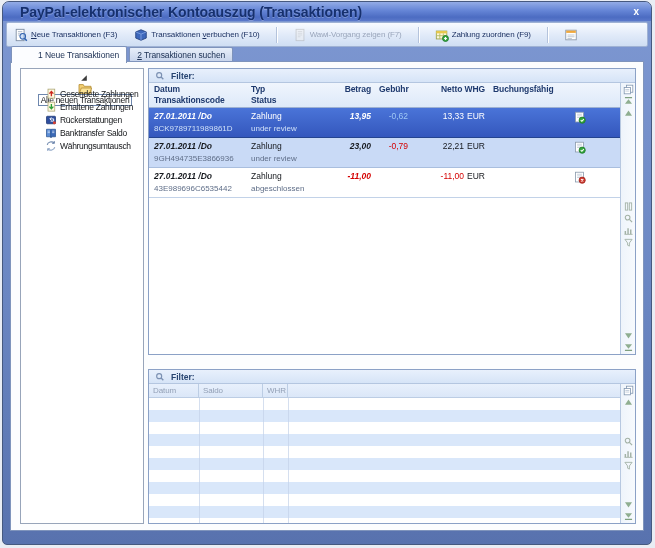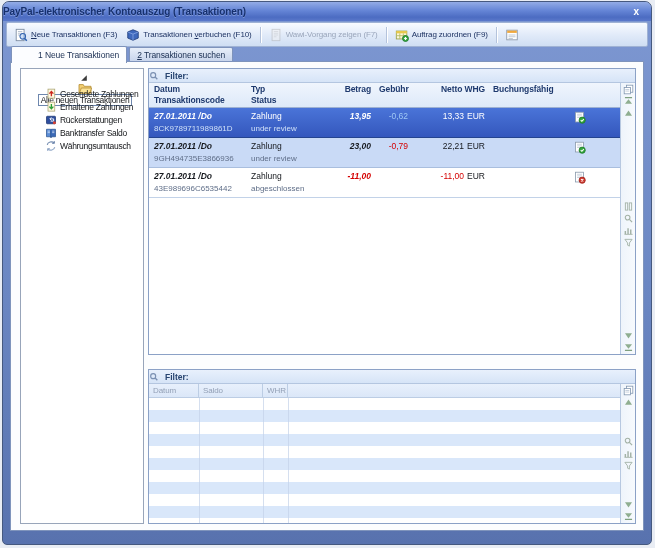--- a/index.html
+++ b/index.html
@@ -3,27 +3,27 @@
 <meta charset="utf-8">
 <style>
   html,body{margin:0;padding:0;background:#dfe4ee;font-family:"Liberation Sans",sans-serif;}
   .screen{position:relative;width:655px;height:548px;background:#e9edf4;overflow:hidden;}
   .window{position:absolute;left:2px;top:1px;right:3px;bottom:3px;border-radius:7px 7px 5px 5px;
     background:linear-gradient(180deg,#7e98d2 0%,#6a86c2 55%,#5872ae 100%);
     border:1px solid #46597f;box-shadow:inset 0 1px 0 rgba(255,255,255,.45);}
   
   .titlebar{height:19px;display:flex;align-items:center;border-radius:6px 6px 0 0;
     background:linear-gradient(180deg,#93ace6 0%,#6585d6 45%,#4c6cc2 80%,#5a78ca 100%);}
-  .title{font-size:10px;font-weight:bold;color:#16306e;letter-spacing:-.1px;
+  .title{font-size:14px;font-weight:bold;color:#16306e;padding-left:17px;letter-spacing:-.1px;
     text-shadow:0 1px 0 rgba(255,255,255,.25);white-space:nowrap;}
   .close{margin-left:auto;margin-right:12px;color:#fff;font-size:10px;font-weight:bold;line-height:10px;cursor:default;}
   
   .toolbar{height:23px;margin:1px 3px 0 3px;border:1px solid #9fb2d4;border-radius:2px;
     background:linear-gradient(180deg,#f8fbff 0%,#e2ebf9 50%,#cfdef3 100%);
-    display:flex;align-items:center;padding:0 3px;gap:1px;}
+    display:flex;align-items:center;padding:0 3px;gap:9px;}
   .tbtn{display:flex;align-items:center;gap:3px;padding:2px 4px;border-radius:2px;
     font-size:8px;letter-spacing:-.1px;color:#1e3363;white-space:nowrap;}
   .tbtn .accel{text-decoration:underline;}
   .tbtn.disabled{color:#9aa6bb;}
   .tbtn.disabled svg{filter:grayscale(1) opacity(.5);}
   .tbtn svg{flex:0 0 auto;}
   .tsep{width:1px;height:16px;background:#b4c3dc;margin:0 3px;box-shadow:1px 0 0 #fff;}
   
   .tabstrip{height:15px;display:flex;align-items:flex-end;padding-left:8px;gap:2px;}
   .tab{display:flex;align-items:center;border:1px solid #7e93bb;border-bottom:none;
@@ -40,21 +40,21 @@
   .tree-root{display:flex;align-items:center;padding-left:4px;height:13px;white-space:nowrap;flex-direction:column;}
   .tree-root .root-label{border:1px solid #6e87ae;padding:0 2px;margin-left:2px;}
   .tree-item{display:flex;align-items:center;padding-left:24px;height:13px;white-space:nowrap;}
   .tree-item svg{margin-right:3px;flex:0 0 auto;}
   .tree-root svg{flex:0 0 auto;}
   
   .right-col{flex:1;display:flex;flex-direction:column;min-width:0;}
   .grid-box{border:1px solid #8ba1c6;background:#fff;display:flex;flex-direction:column;}
   .grid-box.main{height:288px;}
   .grid-box.saldo{height:154px;margin-top:14px;}
-  .filter-bar{height:13px;flex:0 0 13px;display:flex;align-items:center;gap:6px;padding-left:0;
+  .filter-bar{height:13px;flex:0 0 13px;display:flex;align-items:center;gap:6px;padding-left:6px;
     background:linear-gradient(180deg,#e8f0fc,#d6e4f7);border-bottom:1px solid #b4c6e0;
     font-size:8.5px;font-weight:bold;color:#274470;}
   .grid-body{flex:1;display:flex;min-height:0;}
   .grid-main{flex:1;min-width:0;display:flex;flex-direction:column;}
   
   .tgrid{display:grid;grid-template-columns:97px 86px 42px 37px 77px 80px 1fr;}
   .thead{height:24px;background:linear-gradient(180deg,#f0f5fd,#dde9f9);border-bottom:1px solid #9db1d2;
     font-size:8.5px;font-weight:bold;color:#1f3a6e;letter-spacing:-.1px;}
   .thead .cell,.trow .cell{padding:1px 3px 0 5px;overflow:hidden;white-space:nowrap;}
   .l1,.l2{display:block;height:11px;line-height:11px;}
@@ -127,21 +127,21 @@
     </div>
     <i class="tsep"></i>
     <div class="tbtn">
       <svg width="14" height="14" viewBox="0 0 16 16">
             <rect x="1.5" y="3.5" width="12" height="9" fill="#fdf6d8" stroke="#9aa34a"></rect>
             <rect x="1.5" y="3.5" width="12" height="2.6" fill="#e8c84a"></rect>
             <path d="M1.5 8.8h12M5.5 6.1v6.4M9.5 6.1v6.4" stroke="#b3ba62" stroke-width="1" fill="none"></path>
             <circle cx="12" cy="12" r="3.4" fill="#39a844" stroke="#1f7a2c"></circle>
             <path d="M12 10.4v3.2M10.4 12h3.2" stroke="#fff" stroke-width="1.4" fill="none"></path>
           </svg>
-      <span><span>Auftrag zuordnen (F9)</span><span class="accel"></span><span></span></span>
+      <span><span>Zahlung zuordnen (F9)</span><span class="accel"></span><span></span></span>
     </div>
     <i class="tsep"></i>
     <div class="tbtn">
       <svg width="14" height="14" viewBox="0 0 16 16">
             <rect x="2" y="2.5" width="12" height="11" fill="#fff" stroke="#8a97a8"></rect>
             <rect x="2.5" y="3" width="11" height="2.6" fill="#f0a83c"></rect>
             <path d="M4 8h8M4 10h8M4 12h5" stroke="#b8c2ce" stroke-width="1" fill="none"></path>
           </svg>
 
     </div>

